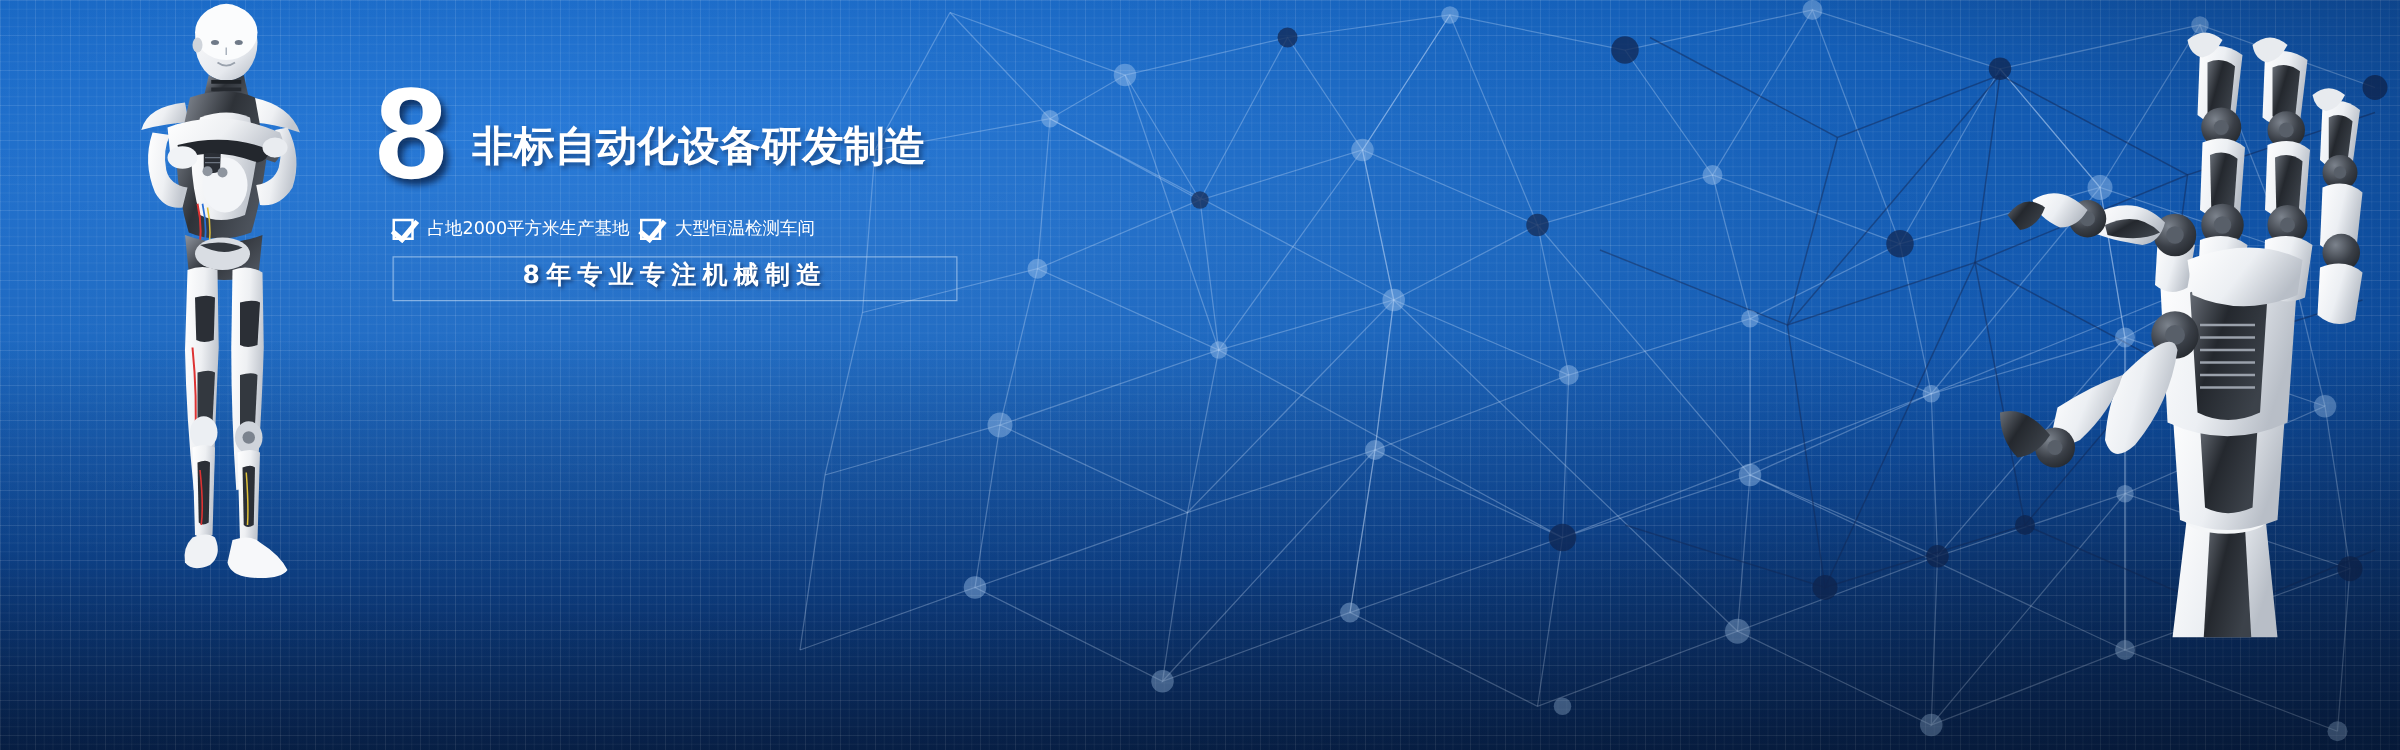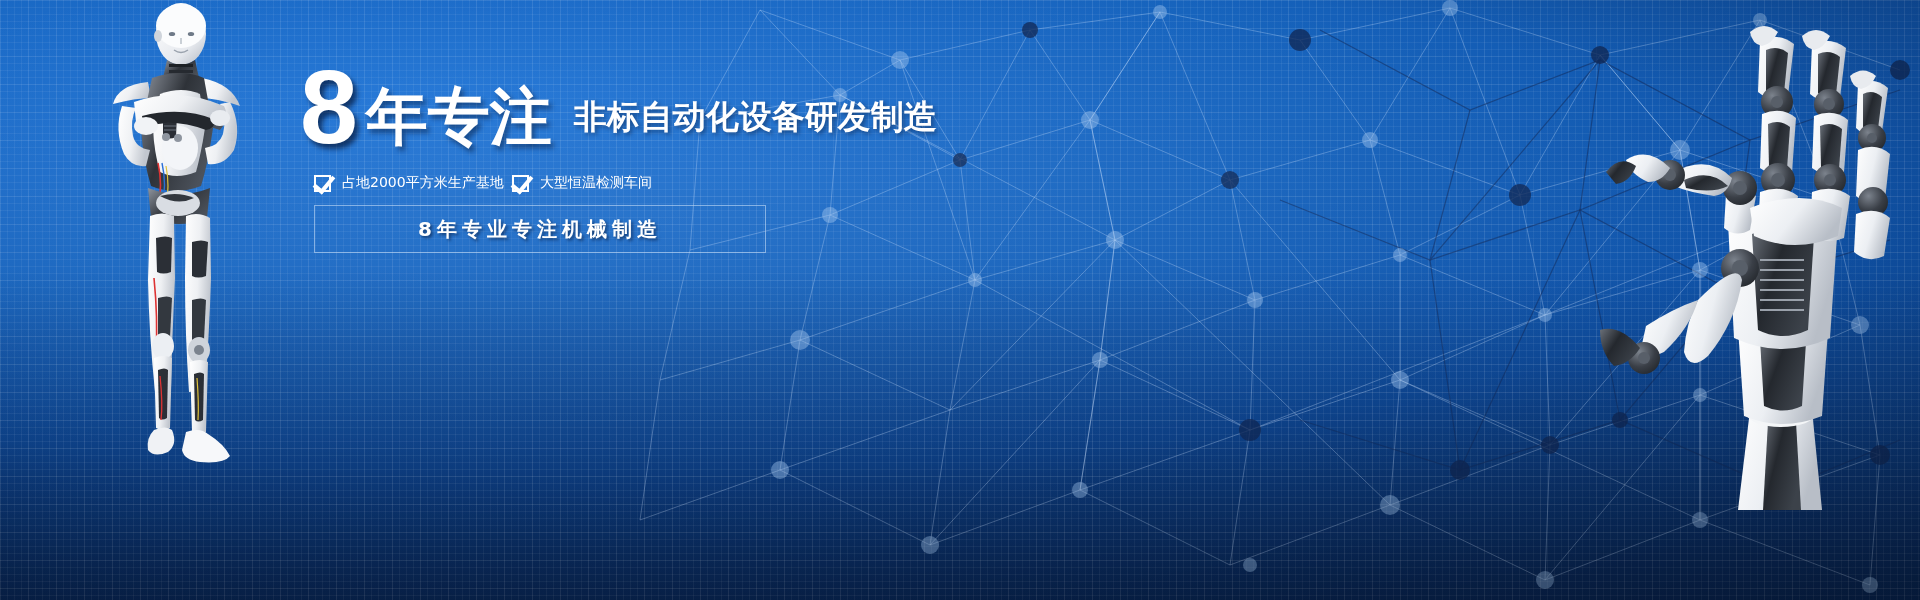--- a/index.html
+++ b/index.html
@@ -83,23 +83,23 @@
     content:"";position:absolute;
     left:2px;top:-5px;width:8px;height:17px;
     border-right:4px solid #ffffff;border-bottom:4px solid #ffffff;
     transform:rotate(40deg);
   }
   .feat-label{font-size:14px;color:#ffffff;white-space:nowrap;
     font-family:"DejaVu Sans","Liberation Sans",sans-serif;}
 
   .tagbox{
     margin-left:14px;
-    width:452px;height:48px;
+    width:452px;height:36px;
     border:1px solid rgba(190,216,246,0.62);
-    display:flex;align-items:center;justify-content:center;
+    display:flex;align-items:flex-start;justify-content:center;
   }
   .tagbox-text{
     font-size:20px;font-weight:bold;color:#ffffff;letter-spacing:5px;
     text-shadow:2px 2px 3px rgba(0,10,35,0.5);
     font-family:"DejaVu Sans","Liberation Sans",sans-serif;
   }
 
   
   .android{position:absolute;left:70px;top:-2px;width:210px;height:500px;}
   .robohand{position:absolute;right:-10px;top:10px;width:330px;height:500px;}
@@ -368,21 +368,20 @@
       <path d="M250 66 q13 -11 26 0 q-5 11 -15 13 q-9 -2 -11 -13 z" fill="#e8ebef"></path>
 
       <path d="M150 198 q52 -20 92 0 l-4 28 q-44 18 -84 0 z" fill="url(#hw)"></path>
     </g>
   </svg>
 
   <div class="content">
 
     <div class="headline">
       <span class="eight">8</span>
-      <span class="zhuanzhu">年专注</span>
       <span class="subhead">非标自动化设备研发制造</span>
     </div>
 
 
     <div class="features">
       <div class="feat-row">
         <div class="feat">
           <span class="chk"></span>
           <span class="feat-label">占地2000平方米生产基地</span>
         </div>

